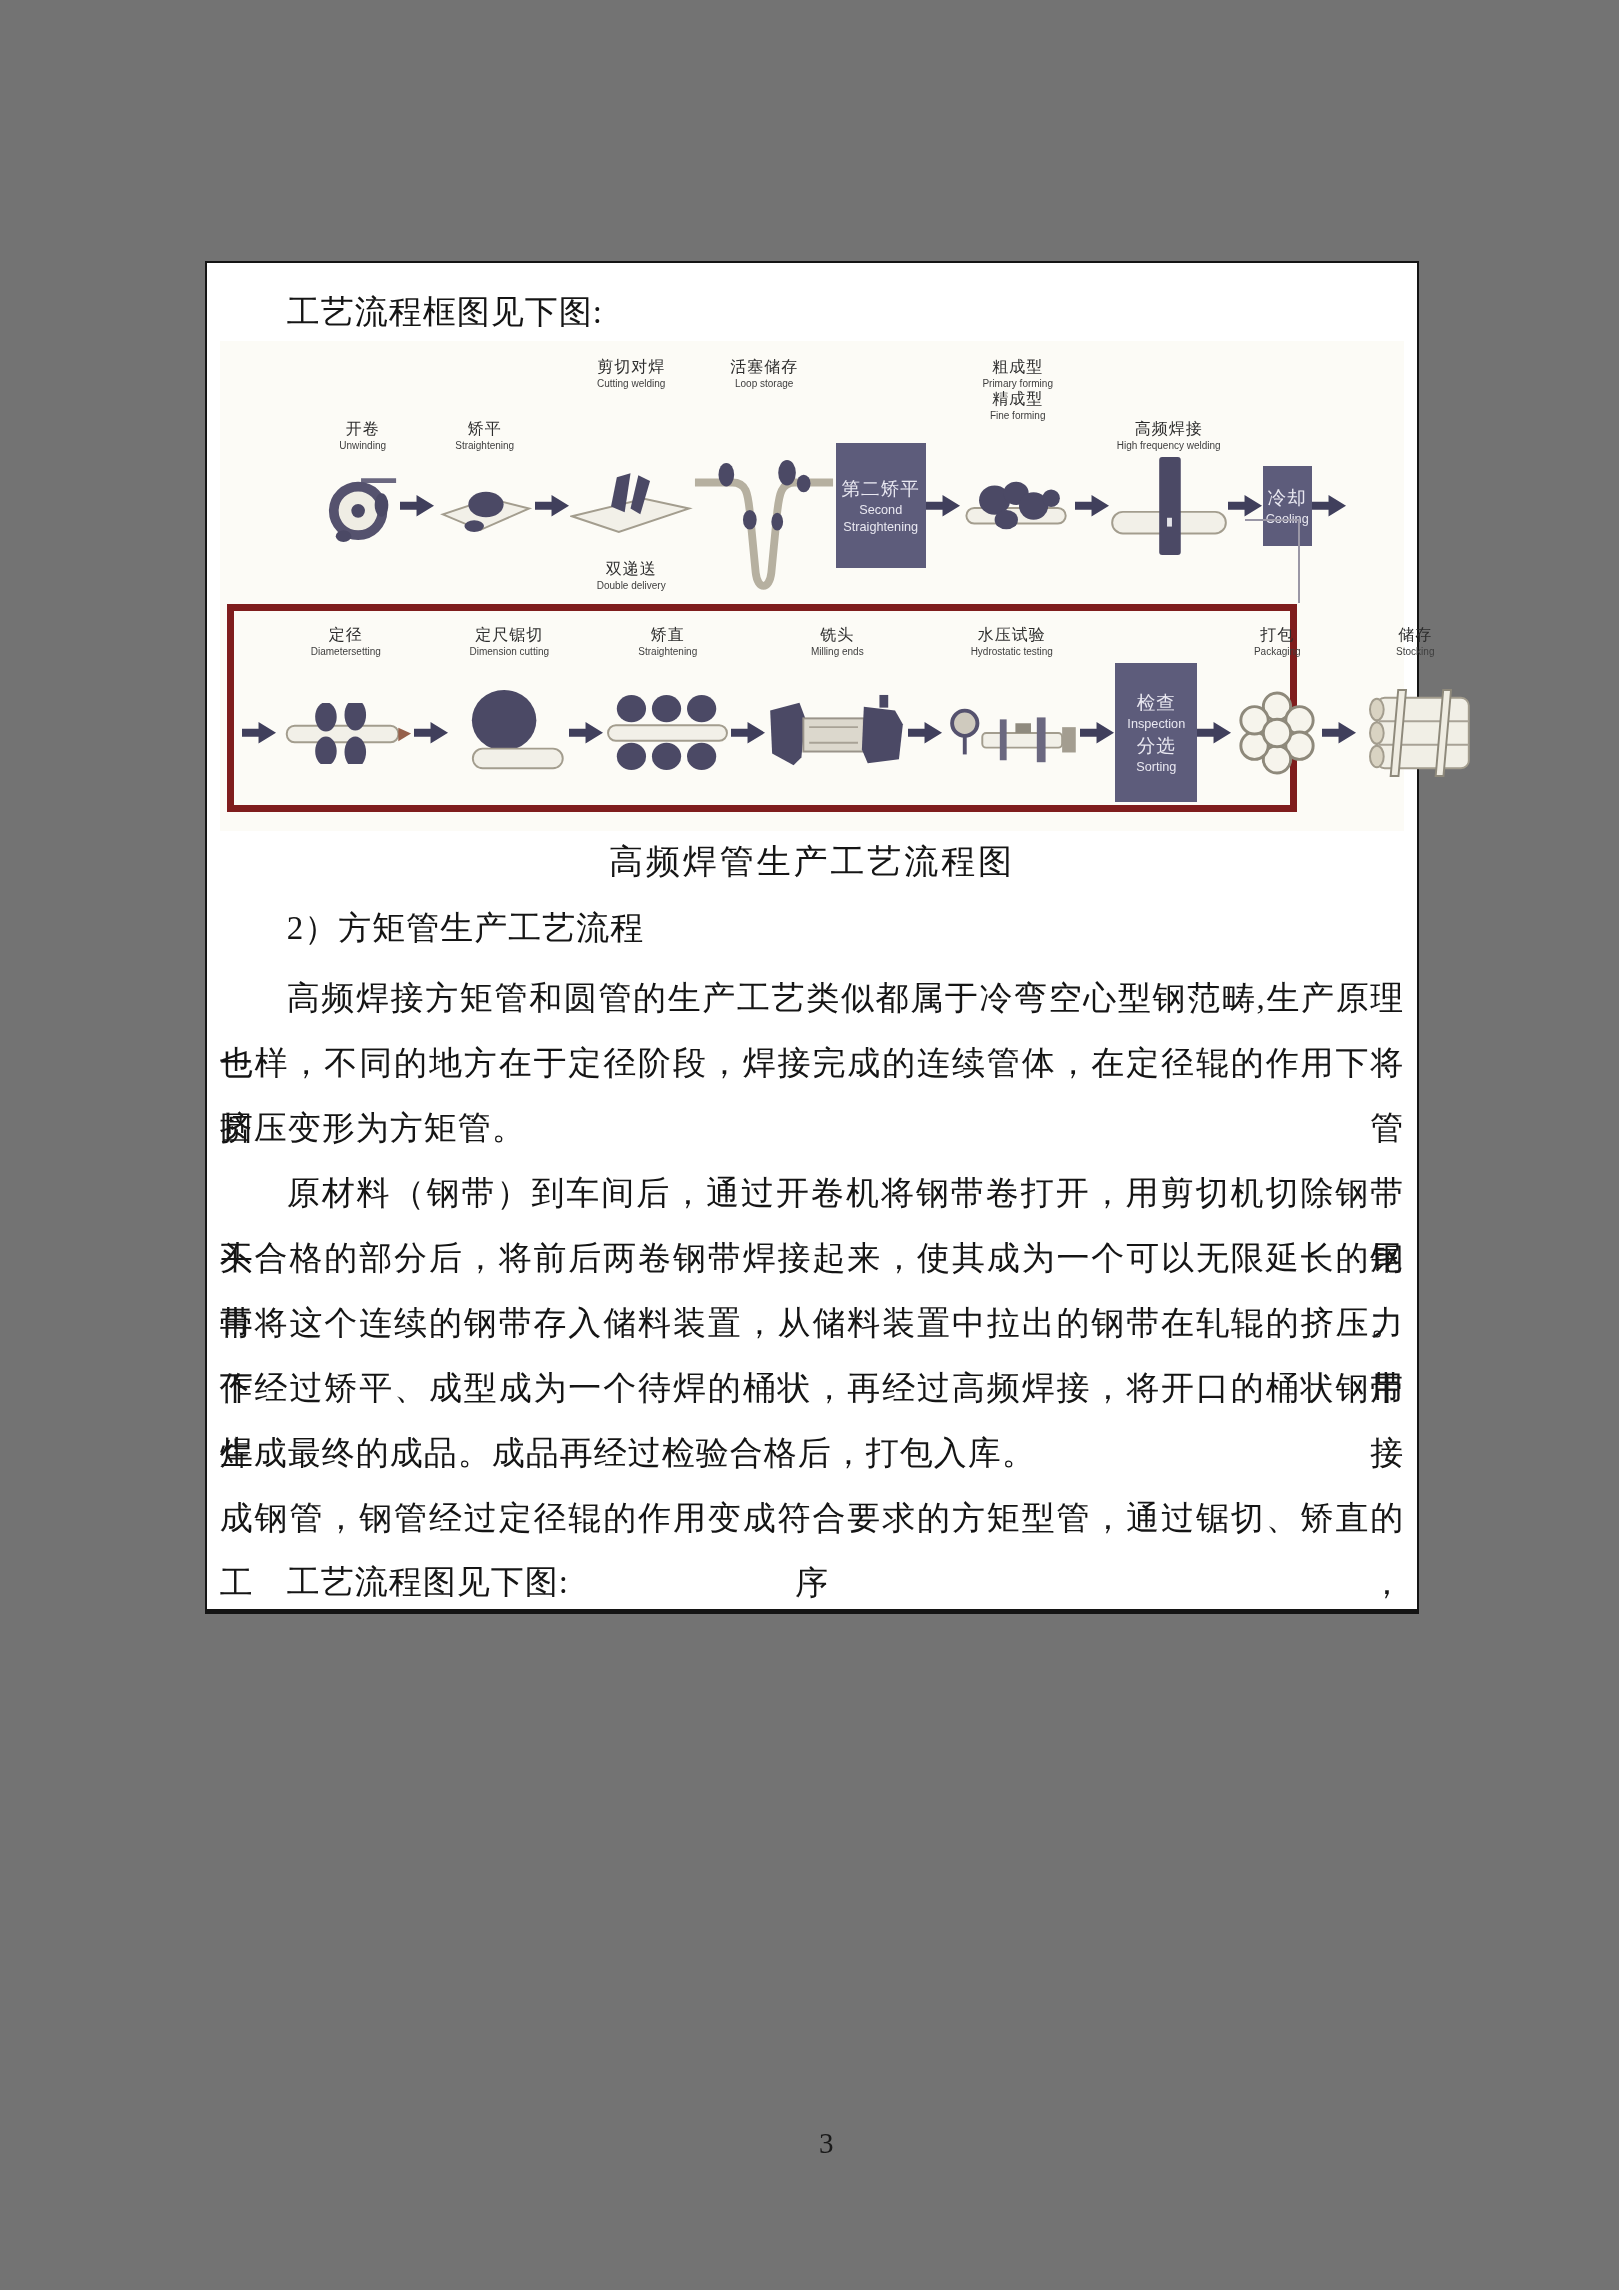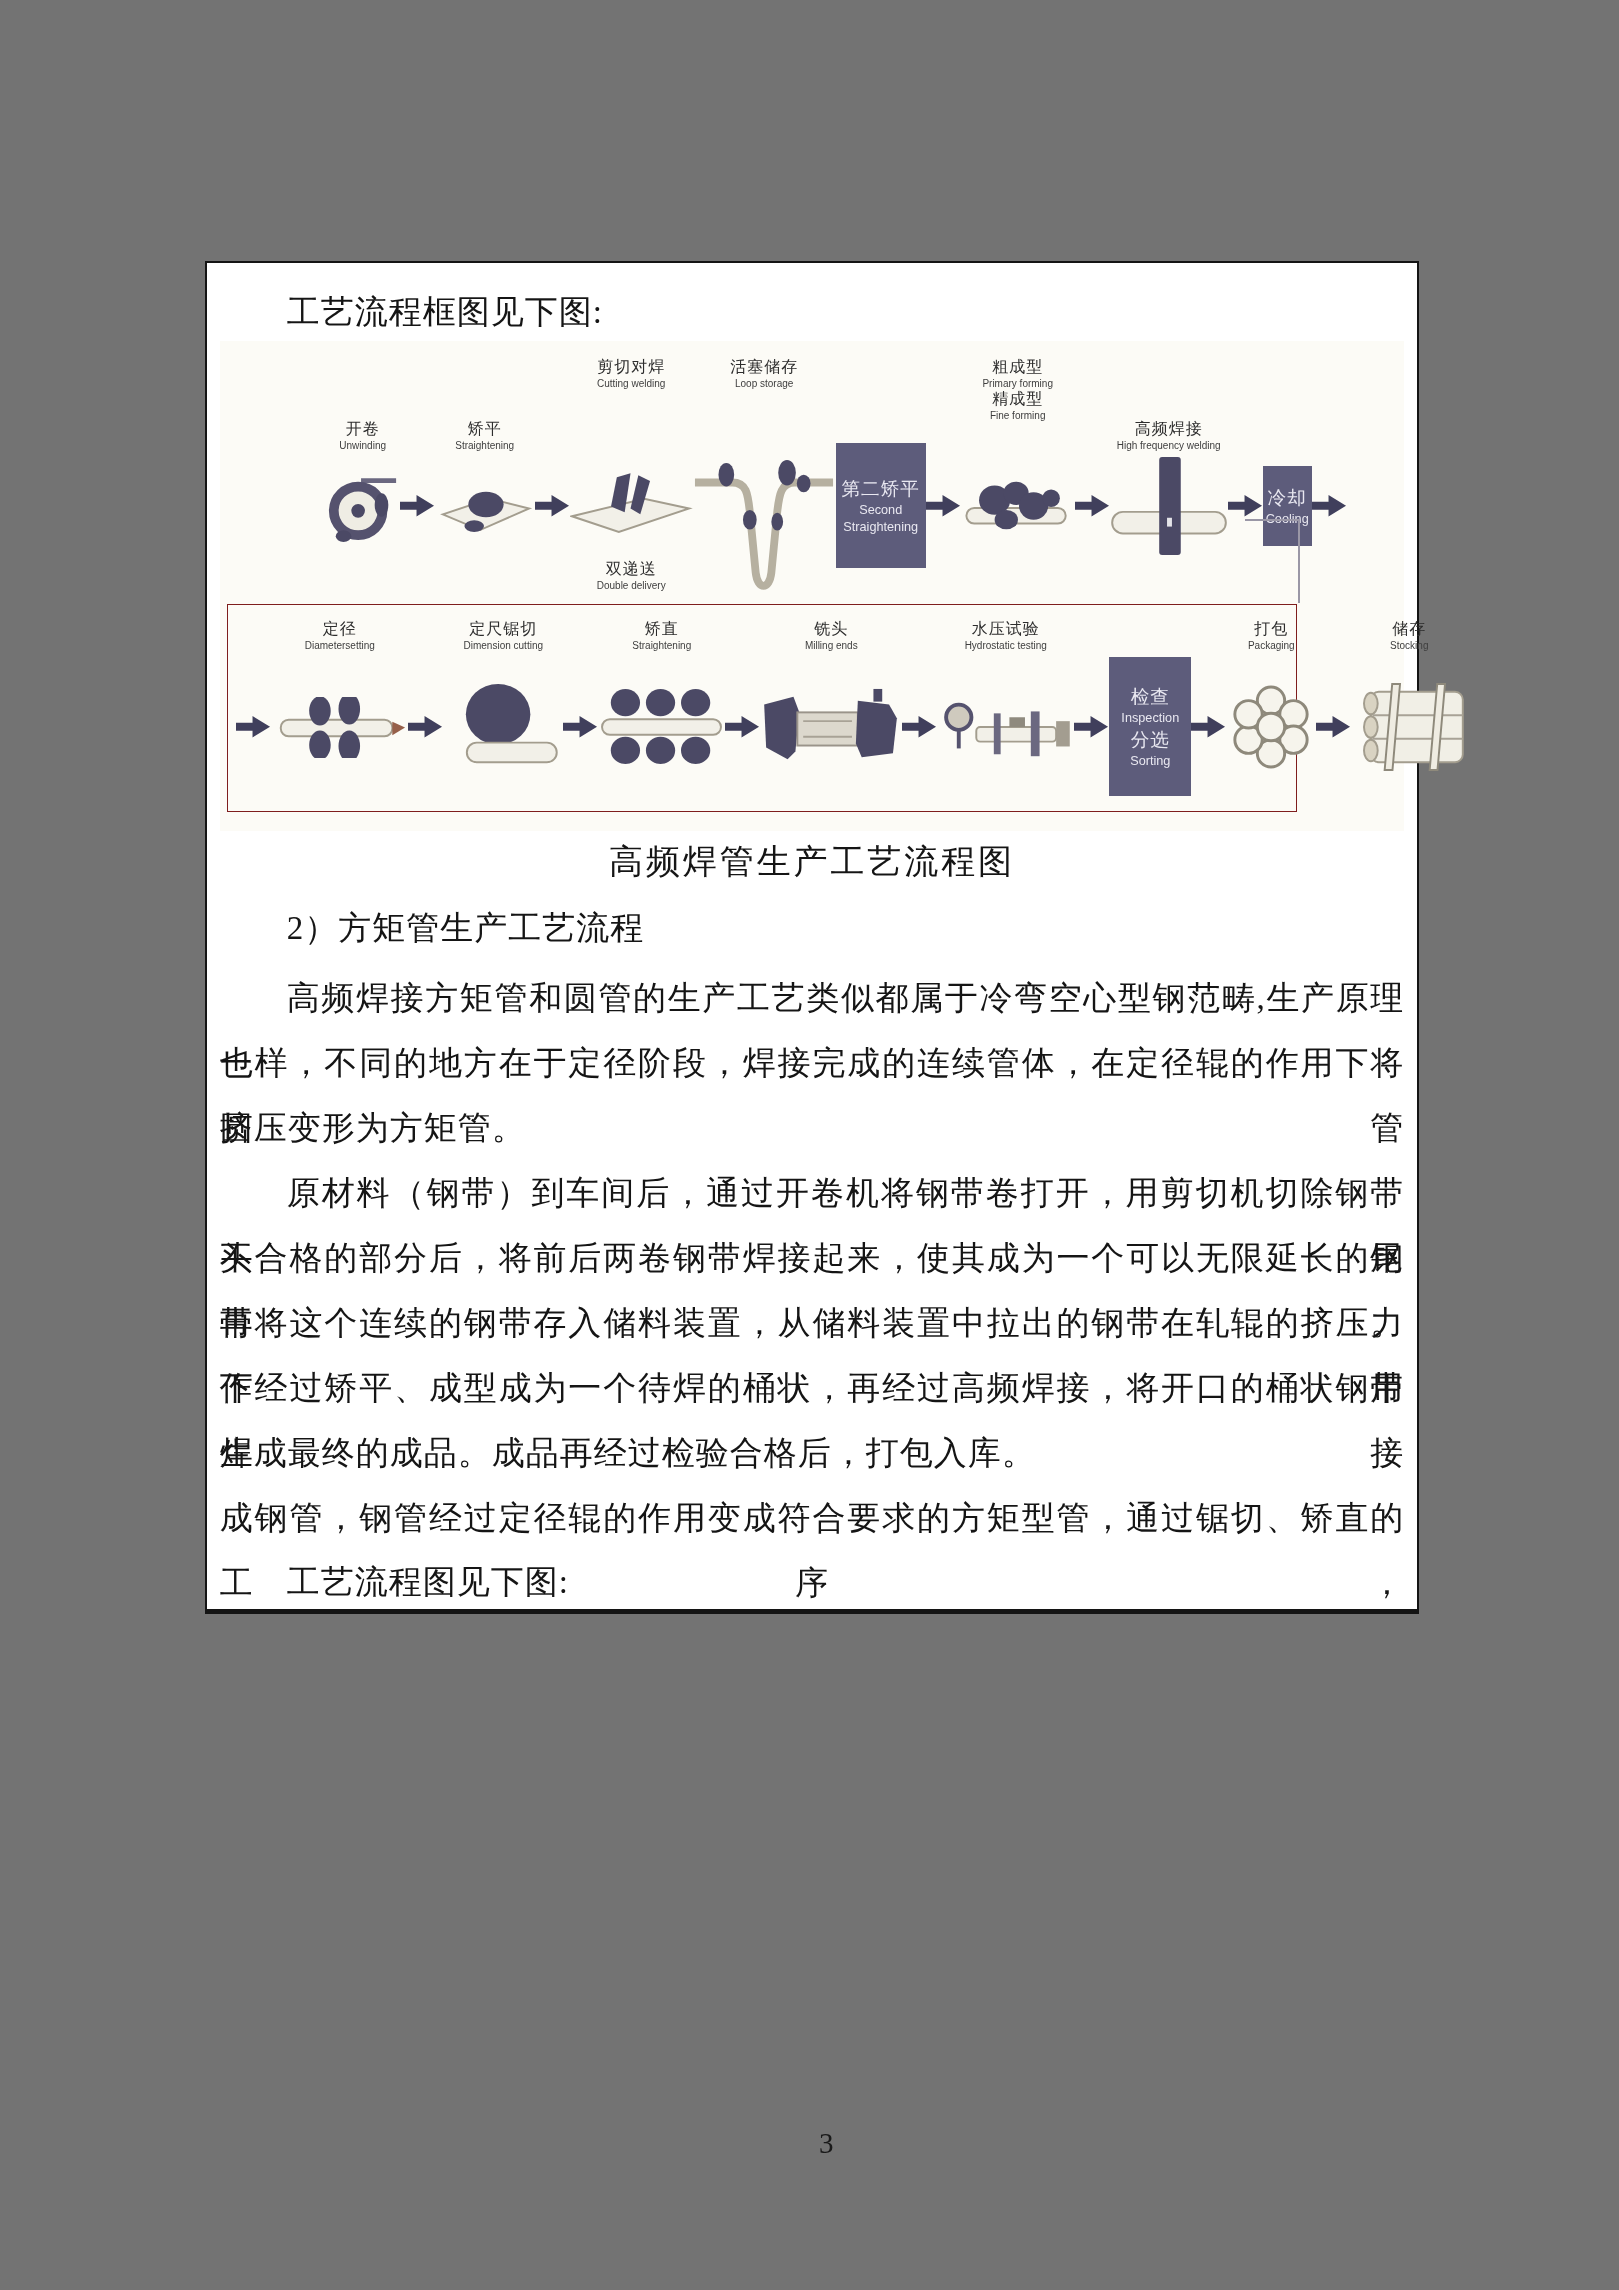--- a/index.html
+++ b/index.html
@@ -48,21 +48,21 @@
   .bx-second { width:90px; height:125px; margin-top:92px; }
   .bx-cooling { width:49px; height:80px; margin-top:115px; }
   .bx-inspect { width:82px; height:139px; margin-top:52px; }
 
   .connector {
     position:absolute; left:1025px; top:178px; width:55px; height:84px;
     border-top:2px solid #9a97a6; border-right:2px solid #9a97a6;
   }
   .panel {
     position:absolute; left:7.8px; top:263px; width:1070px; height:208px;
-    border:1px solid #7f1d1d; background:#fcfbf6;
+    border:7px solid #7f1d1d; background:#fcfbf6;
     display:flex; align-items:flex-start; justify-content:space-between; padding:0 7.8px;
   }
   .lblA2 { height:63px; padding-top:13.7px; display:flex; flex-direction:column; align-items:center; justify-content:flex-start; }
   .icA2 { height:118px; display:flex; align-items:center; justify-content:center; }
 
   .caption { text-align:center; font-size:34px; letter-spacing:2.9px; margin-top:7.8px; height:45px; line-height:45px; }
   .heading { font-size:33px; margin-top:21.6px; height:45px; line-height:45px; text-indent:67px; letter-spacing:1px; }
 
   .bodytext { margin-top:15.7px; }
   .line { font-size:33px; height:65px; line-height:65px; letter-spacing:1px; }

